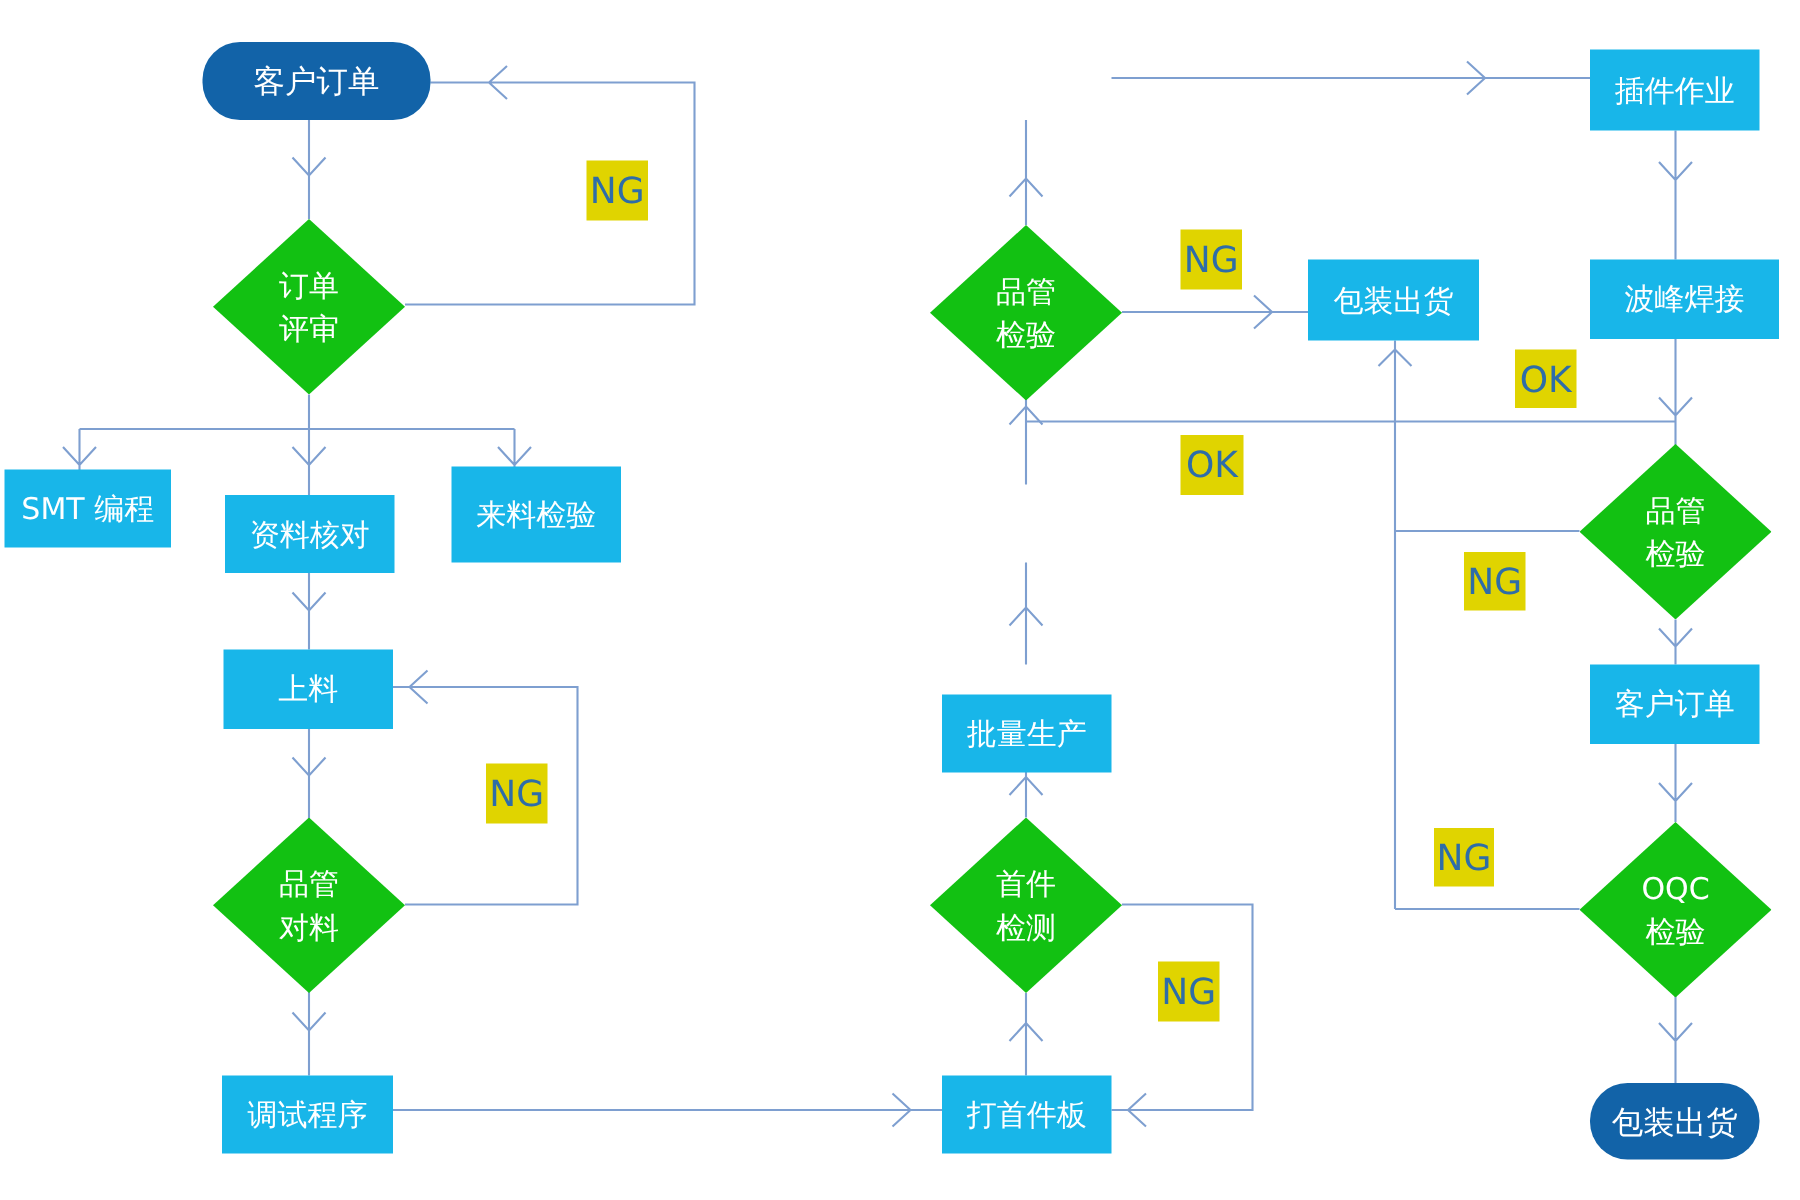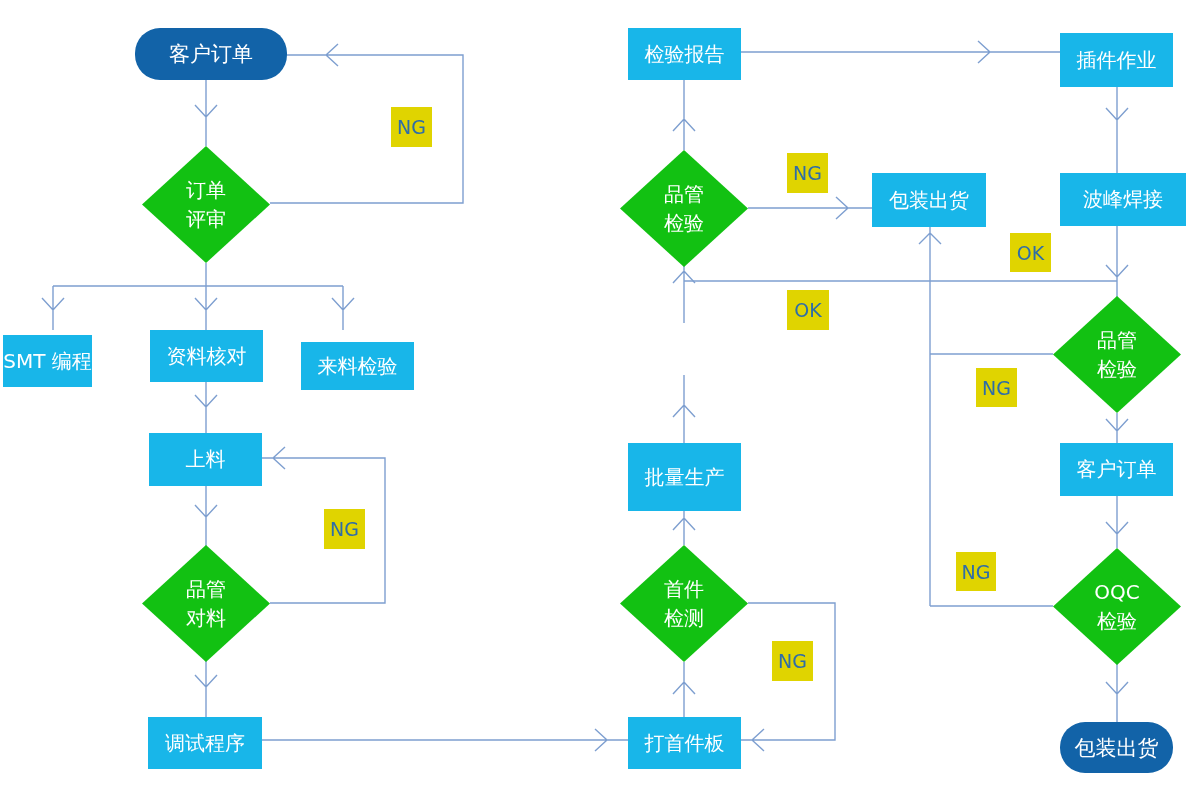--- a/index.html
+++ b/index.html
@@ -16,21 +16,21 @@
   .process{background:var(--process,#18b6e9);font-size:20px;}
   .terminal{background:var(--terminal,#1263a8);font-size:21px;border-radius:25px;}
   .decision{
     background:var(--decision,#12c112);
     clip-path:polygon(50% 0,100% 50%,50% 100%,0 50%);
     font-size:20px;line-height:29px;white-space:pre-line;
   }
   .badge{
     position:absolute;display:flex;align-items:center;justify-content:center;
     background:var(--badge-bg,#e0d400);color:var(--badge-text,#2e6da8);
-    font-size:19px;
+    font-size:24px;
   }
 </style>
 </head>
 <body>
 
 <div id="stage">
 
   <svg id="wires" width="1200" height="800" viewBox="0 0 1200 800" xmlns="http://www.w3.org/2000/svg">
     <path d="M206 80 L206 146 M195 105 L206 117 L217 105"></path>
     <path d="M270 203 L463 203 L463 55 L287 55 M338 44 L326 55 L338 66"></path>
@@ -57,45 +57,44 @@
     <path d="M1117 496 L1117 548 M1106 522 L1117 534 L1128 522"></path>
     <path d="M1053 606 L930 606"></path>
     <path d="M1117 664 L1117 722 M1106 682 L1117 694 L1128 682"></path>
   </svg>
 
   <div class="node terminal" style="left:135px;top:28px;width:152px;height:52px">客户订单</div>
 
   <div class="node decision" style="left:142px;top:146px;width:128px;height:117px">订单
 评审</div>
 
-  <div class="node process" style="left:3px;top:335px;width:89px;height:52px">SMT 编程</div>
+  <div class="node process" style="left:3px;top:313px;width:111px;height:52px">SMT 编程</div>
 
   <div class="node process" style="left:150px;top:330px;width:113px;height:52px">资料核对</div>
 
-  <div class="node process" style="left:301px;top:342px;width:113px;height:48px">来料检验</div>
+  <div class="node process" style="left:301px;top:311px;width:113px;height:64px">来料检验</div>
 
   <div class="node process" style="left:149px;top:433px;width:113px;height:53px">上料</div>
 
   <div class="node decision" style="left:142px;top:545px;width:128px;height:117px">品管
 对料</div>
 
   <div class="node process" style="left:628px;top:717px;width:113px;height:52px">打首件板</div>
 
   <div class="node process" style="left:148px;top:717px;width:114px;height:52px">调试程序</div>
 
   <div class="node decision" style="left:620px;top:545px;width:128px;height:117px">首件
 检测</div>
 
-  <div class="node process" style="left:628px;top:443px;width:113px;height:68px">批量生产</div>
+  <div class="node process" style="left:628px;top:463px;width:113px;height:52px">批量生产</div>
 
 
   <div class="node decision" style="left:620px;top:150px;width:128px;height:117px">品管
 检验</div>
 
-  <div class="node process" style="left:628px;top:28px;width:113px;height:52px">检验报告</div>
 
   <div class="node process" style="left:872px;top:173px;width:114px;height:54px">包装出货</div>
 
   <div class="node process" style="left:1060px;top:33px;width:113px;height:54px">插件作业</div>
 
   <div class="node process" style="left:1060px;top:173px;width:126px;height:53px">波峰焊接</div>
 
   <div class="node decision" style="left:1053px;top:296px;width:128px;height:117px">品管
 检验</div>
 

